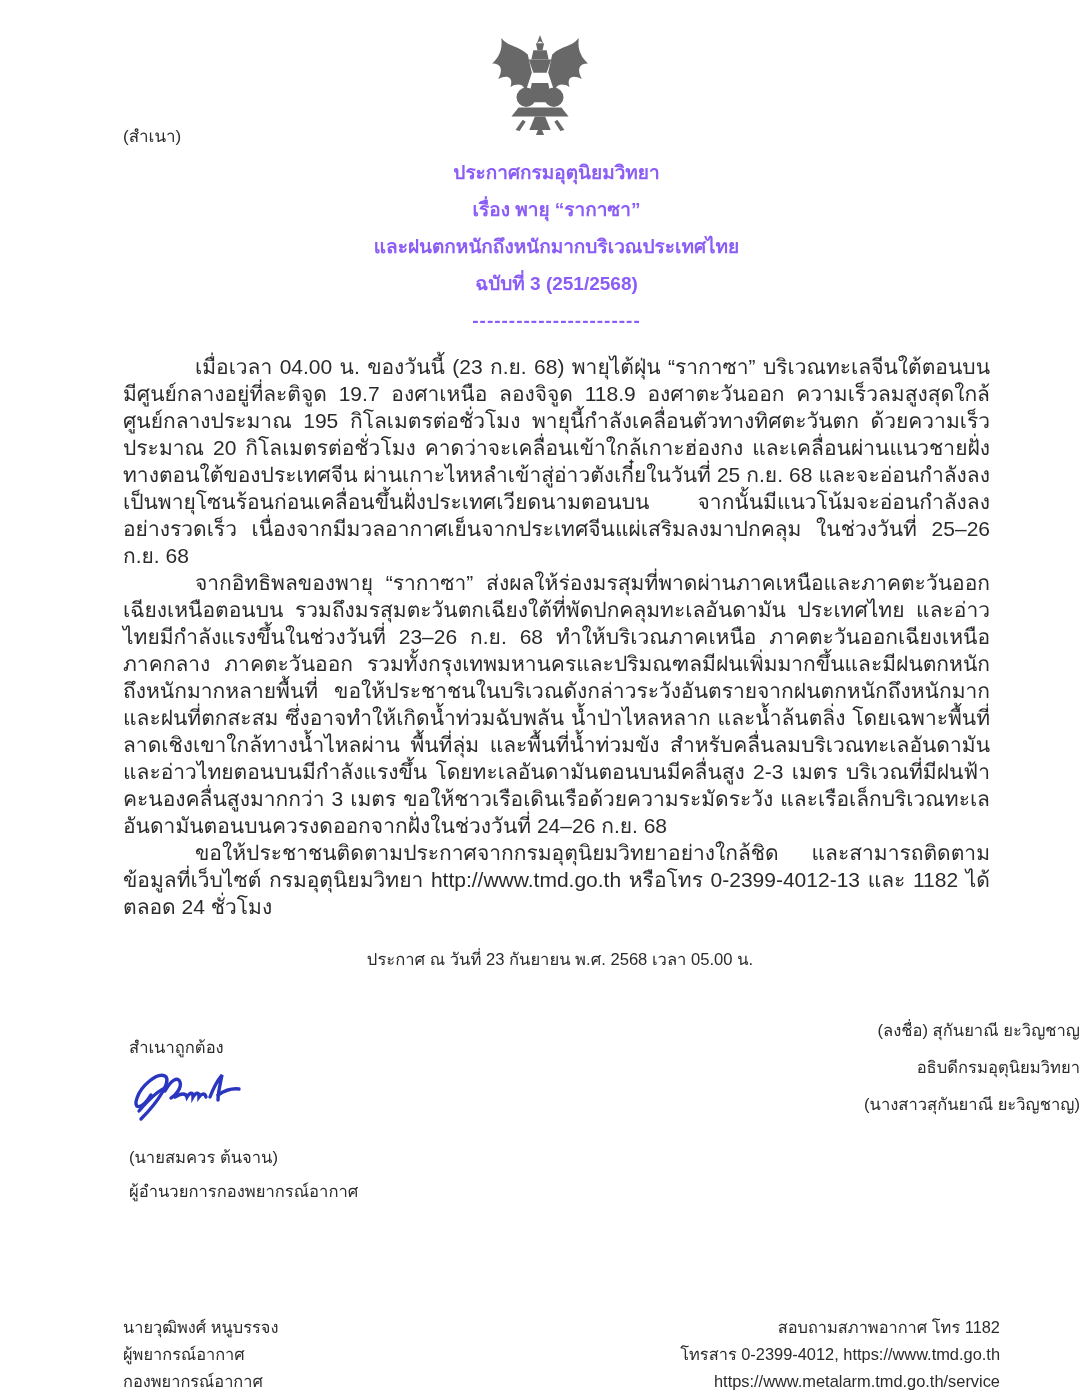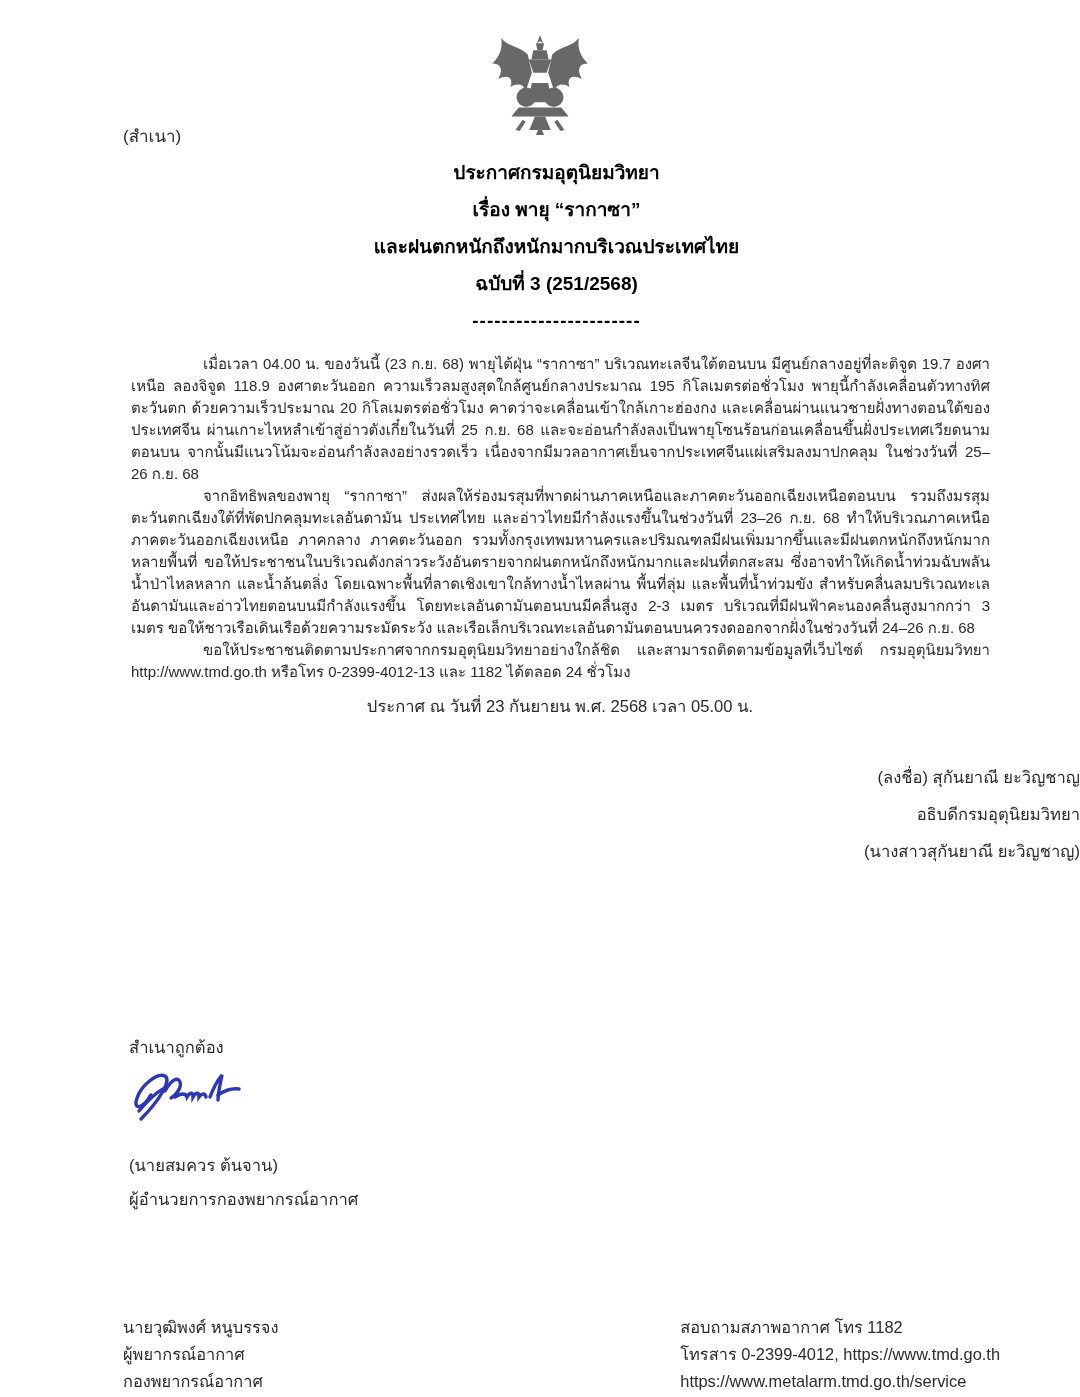--- a/index.html
+++ b/index.html
@@ -11,48 +11,47 @@
     font-family:"Liberation Sans","DejaVu Sans",sans-serif;
     overflow:hidden;
   }
   .emblem-wrap{display:flex;justify-content:center;padding-top:34px;}
   .emblem-wrap svg{opacity:.82;}
   .copy-label{position:absolute;left:123px;top:122px;font-size:17px;}
   .title-block{
     text-align:center;
     margin-top:14px;
     padding-left:123px;padding-right:90px;
-    font-weight:bold;font-size:19px;line-height:37px;color:#000000;
+    font-weight:bold;font-size:19px;line-height:37px;color:#8b5cf6;
   }
   .title-divider{font-weight:bold;letter-spacing:1px;line-height:37px;}
   .body-text{
     padding:14px 90px 0 123px;
-    font-size:15px;line-height:22px;
+    font-size:21px;line-height:27px;
     text-align:justify;
-    margin-left:8px;
   }
   .body-text p{margin:0;text-indent:72px;}
   .issued-block{
     text-align:center;padding-left:40px;
-    margin-top:6px;font-size:16.6px;line-height:36px;
+    margin-top:22px;font-size:16.6px;line-height:36px;
   }
   .sign-block{
     text-align:right;padding-left:66px;
     margin-top:34px;font-size:16.6px;line-height:37px;
   }
   .cert-block{position:absolute;left:129px;top:1033px;font-size:16.6px;line-height:30px;}
   .cert-sig{margin:4px 0 2px 2px;display:block;}
-  .cert-name{margin-top:16px;}
+  .cert-name{margin-top:8px;}
   .cert-pos{margin-top:4px;}
   .footer{
     position:absolute;left:123px;right:80px;top:1314px;
     display:flex;justify-content:space-between;align-items:flex-start;
     font-size:16.4px;line-height:27px;
   }
-  .footer-right{}
+  .footer-right{text-align:right;}
 </style>
 </head>
 <body>
 
 <div class="page">
 
   <div class="emblem-wrap">
     <span>
       <svg width="102" height="102" viewBox="0 0 100 100" aria-hidden="true">
         <g fill="#474747">

